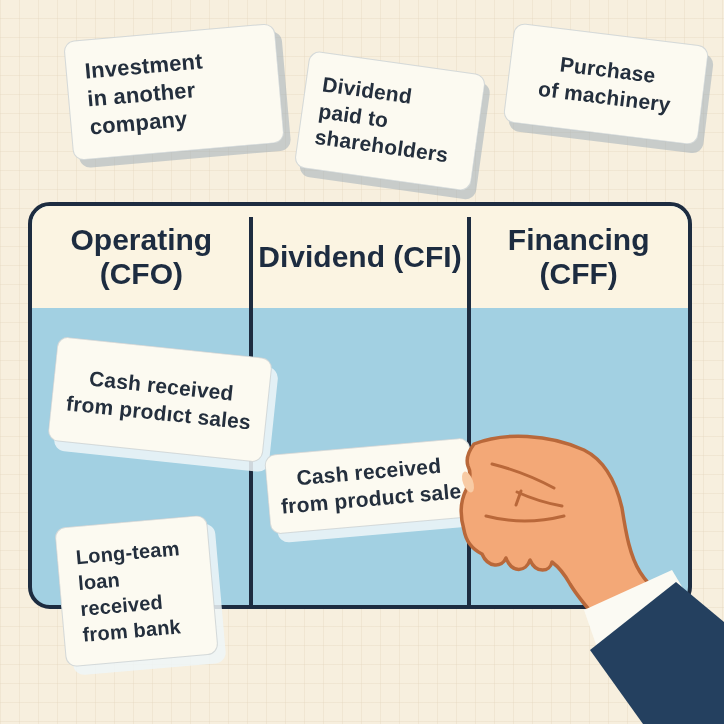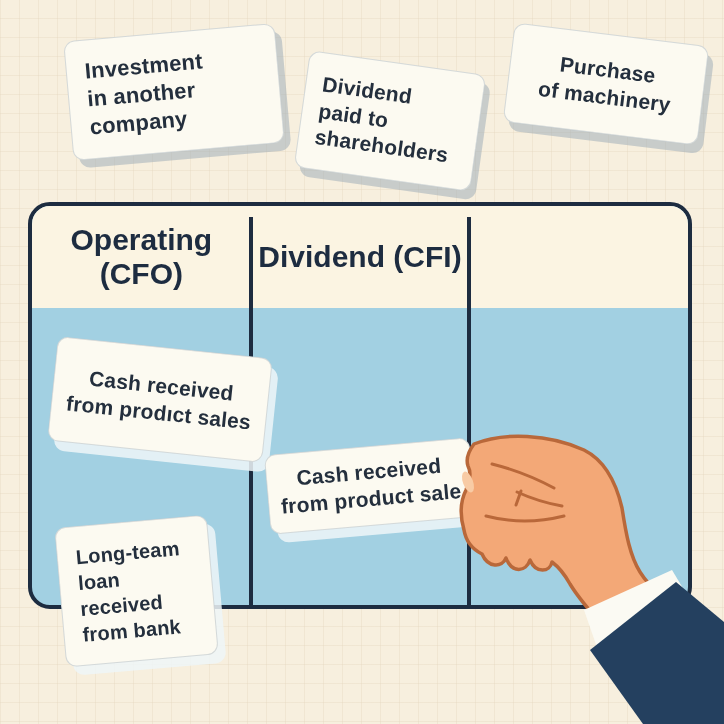--- a/index.html
+++ b/index.html
@@ -90,20 +90,24 @@
   <div class="cf-table">
     <div class="cf-header">
       <div class="hcol">
         <span>Operating</span>
         <span>(CFO)</span>
       </div>
       <div class="hcol">
         <span>Dividend</span>
         <span>(CFI)</span>
       </div>
+      <div class="hcol">
+        <span>Financing</span>
+        <span>(CFF)</span>
+      </div>
     </div>
     <div class="divider d1"></div>
     <div class="divider d2"></div>
   </div>
 
   <div class="card on-blue pc-sales">
     <span>Cash received</span>
     <span>from prodıct sales</span>
   </div>
 

